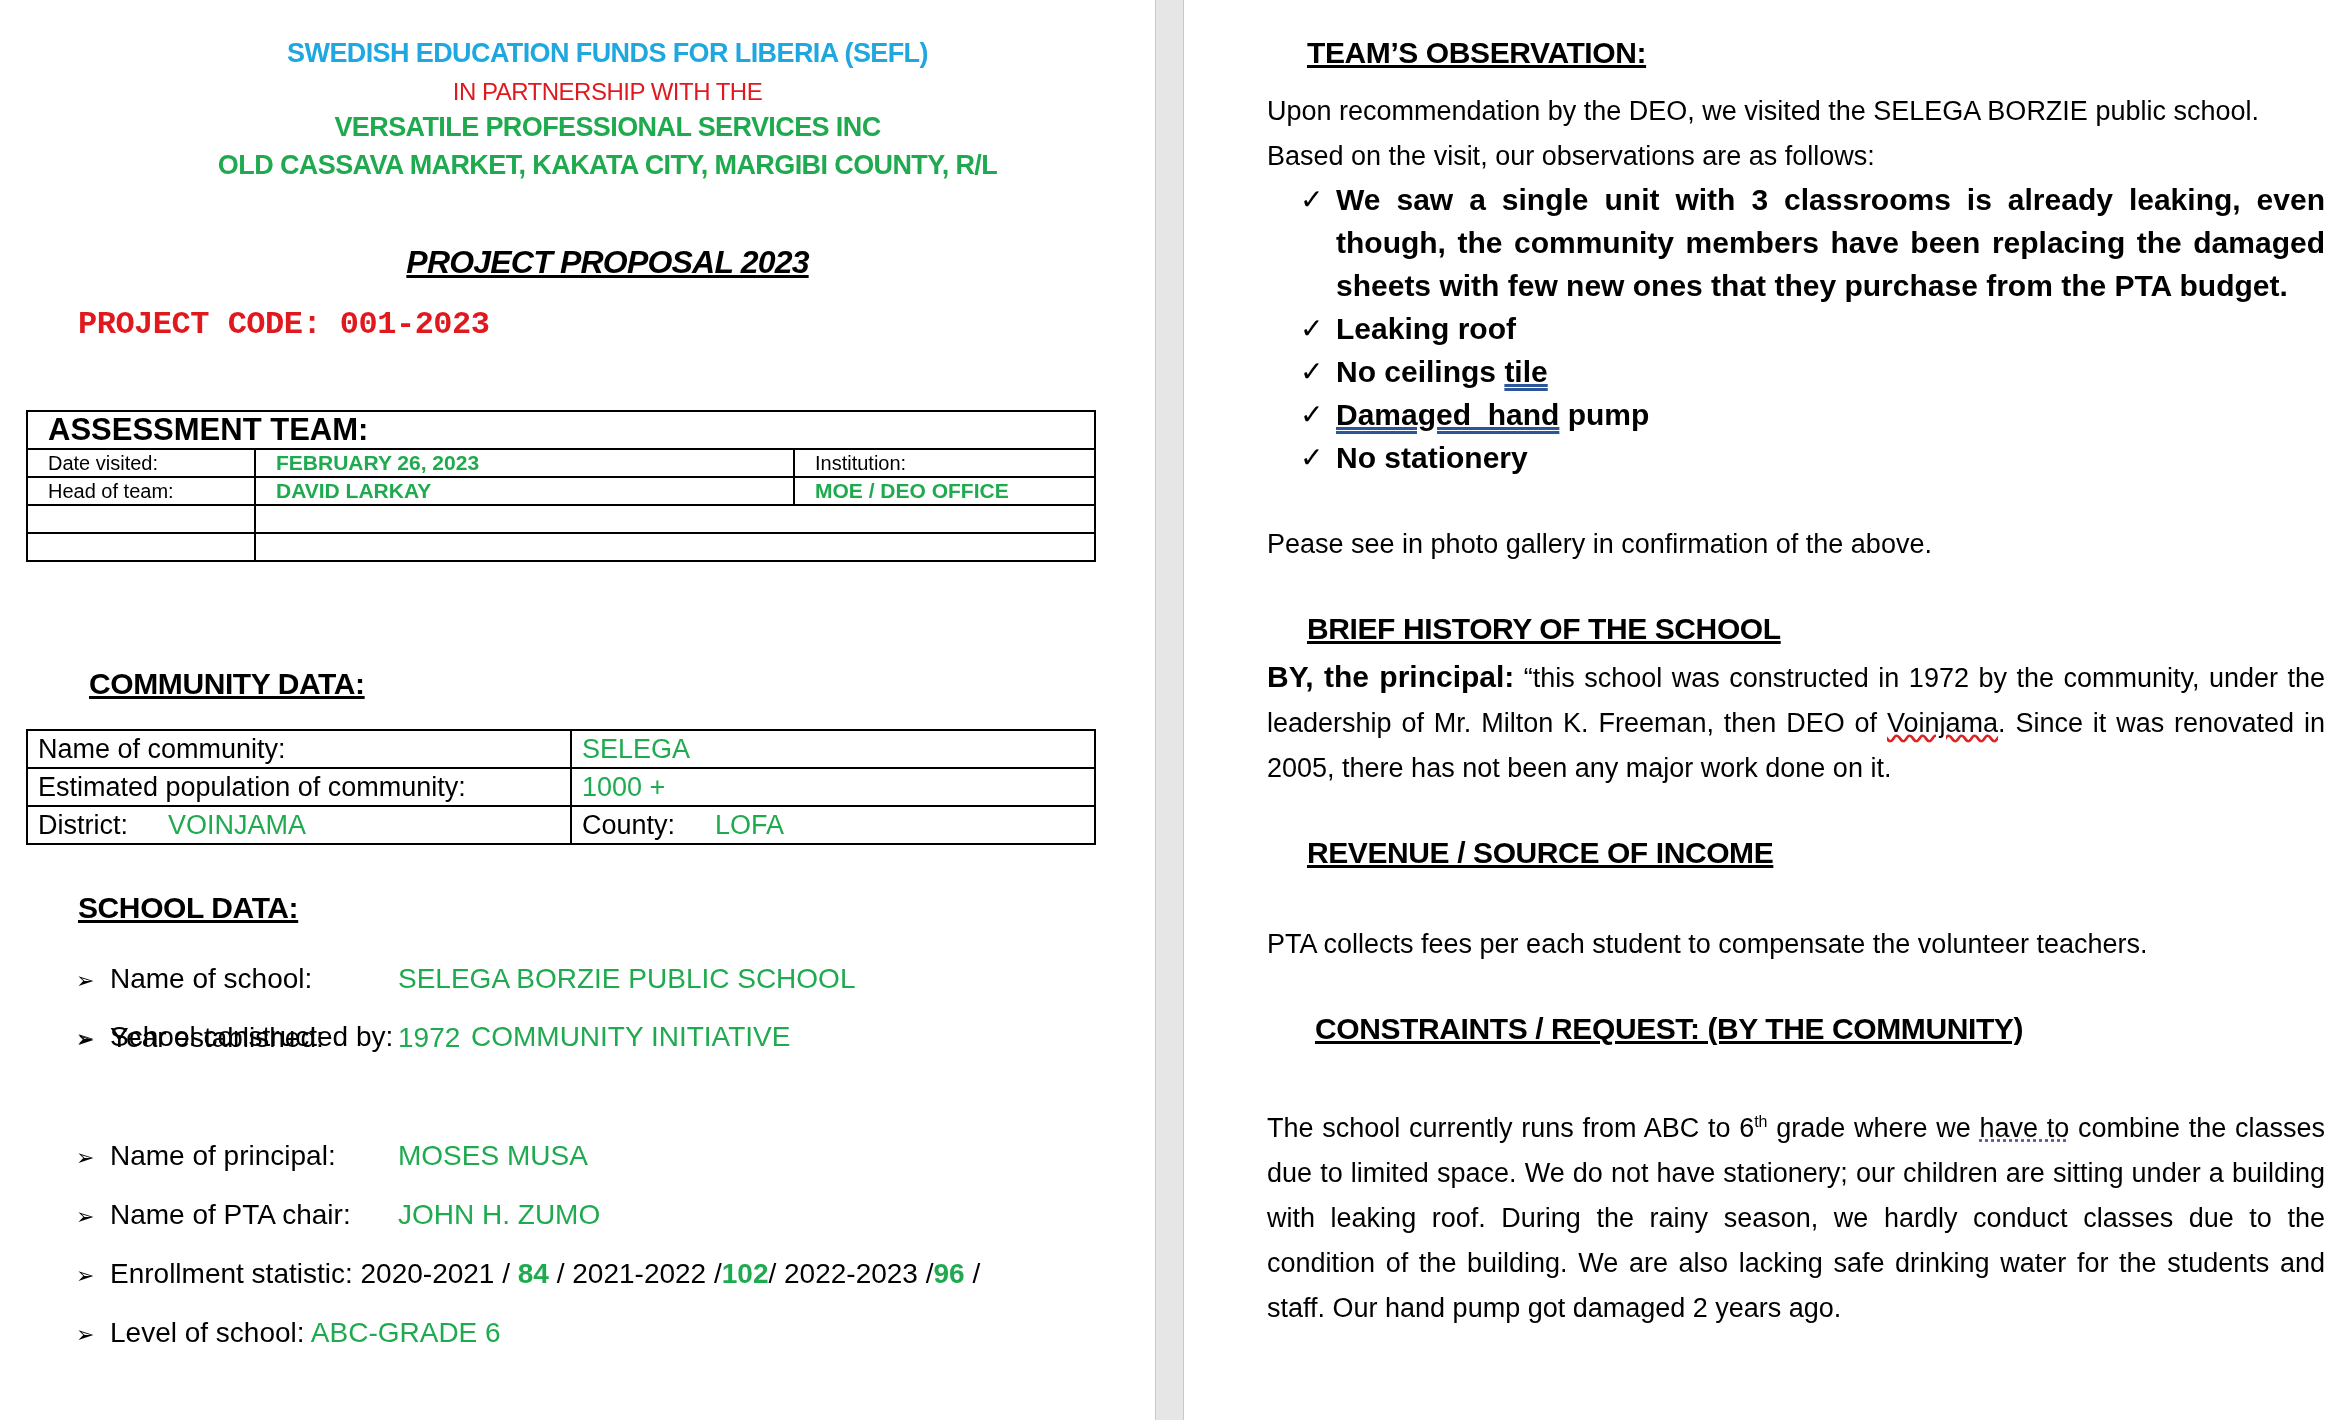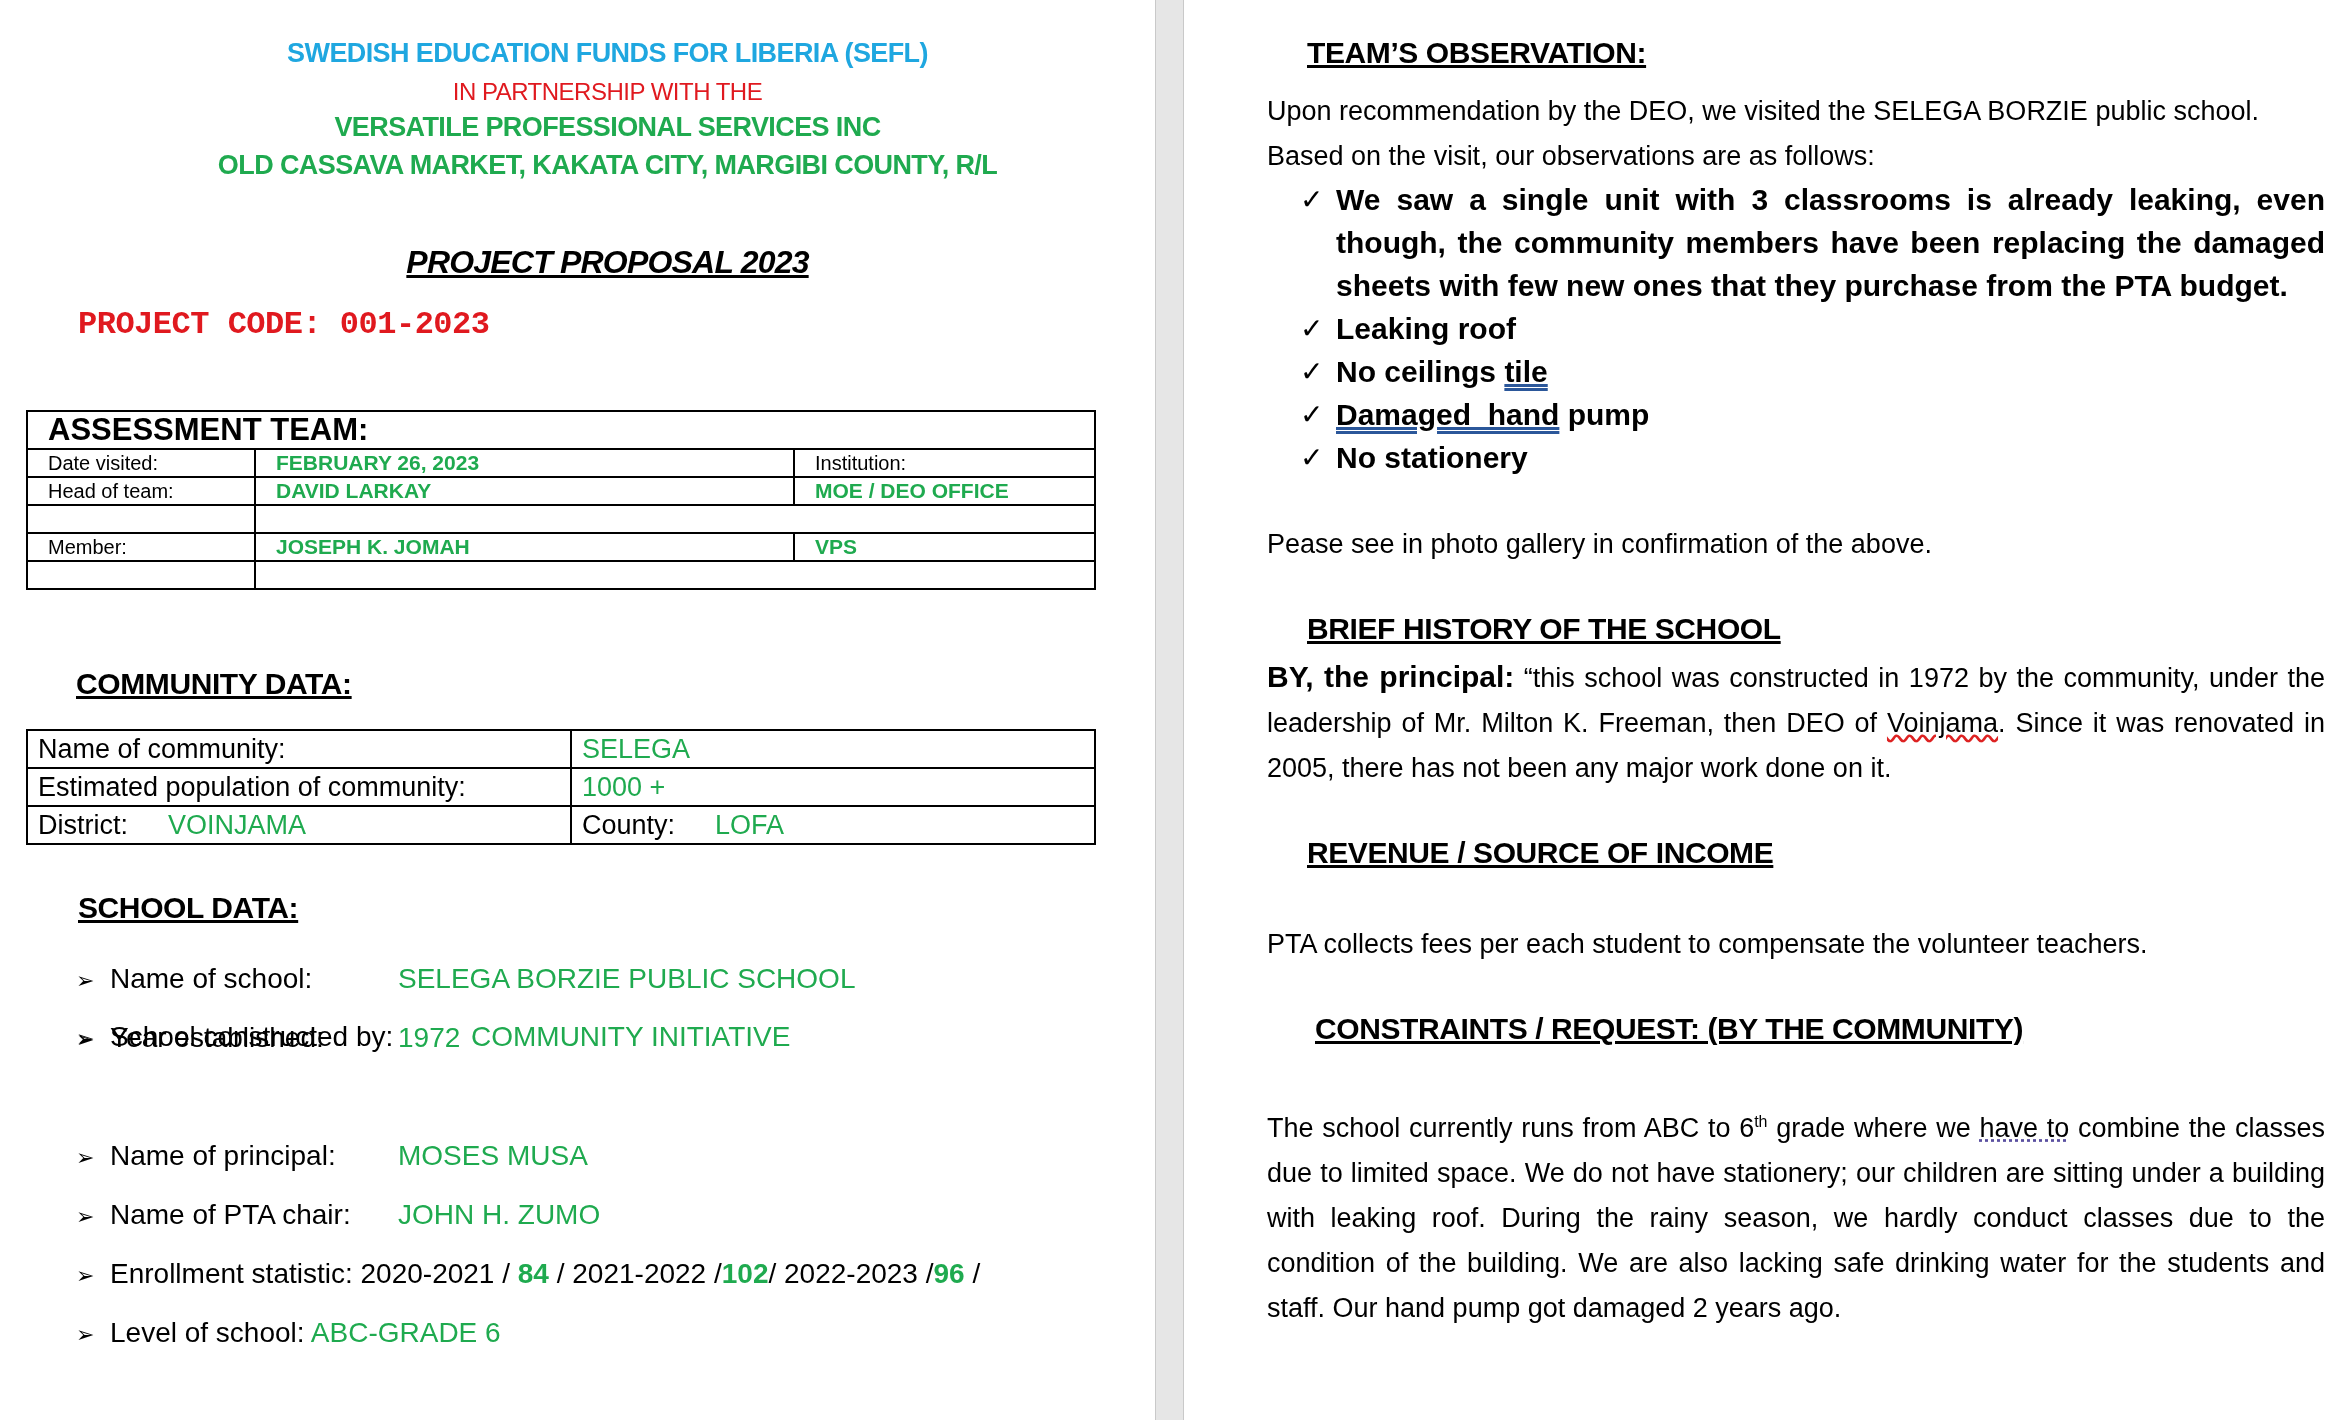--- a/index.html
+++ b/index.html
@@ -72,32 +72,27 @@
     <tr>
       <td>Head of team:</td>
       <td class="val">DAVID LARKAY</td>
       <td class="val">MOE / DEO OFFICE</td>
     </tr>
     <tr>
       <td></td>
       <td colspan="2"></td>
     </tr>
     <tr>
-      <td>Member:</td>
-      <td class="val">JOSEPH K. JOMAH</td>
-      <td class="val">VPS</td>
-    </tr>
-    <tr>
       <td></td>
       <td colspan="2"></td>
     </tr>
   </tbody>
     </table>
 
-  <div class="abs sec-title" style="left:36px; top:667px;">COMMUNITY DATA:</div>
+  <div class="abs sec-title" style="left:49px; top:667px;">COMMUNITY DATA:</div>
 
   <table class="grid" id="community-table">
     <tbody>
         <tr>
       <td class="c1">Name of community:</td>
       <td class="green">SELEGA</td>
     </tr>
     <tr>
       <td class="c1">Estimated population of community:</td>
       <td class="green">1000 +</td>

